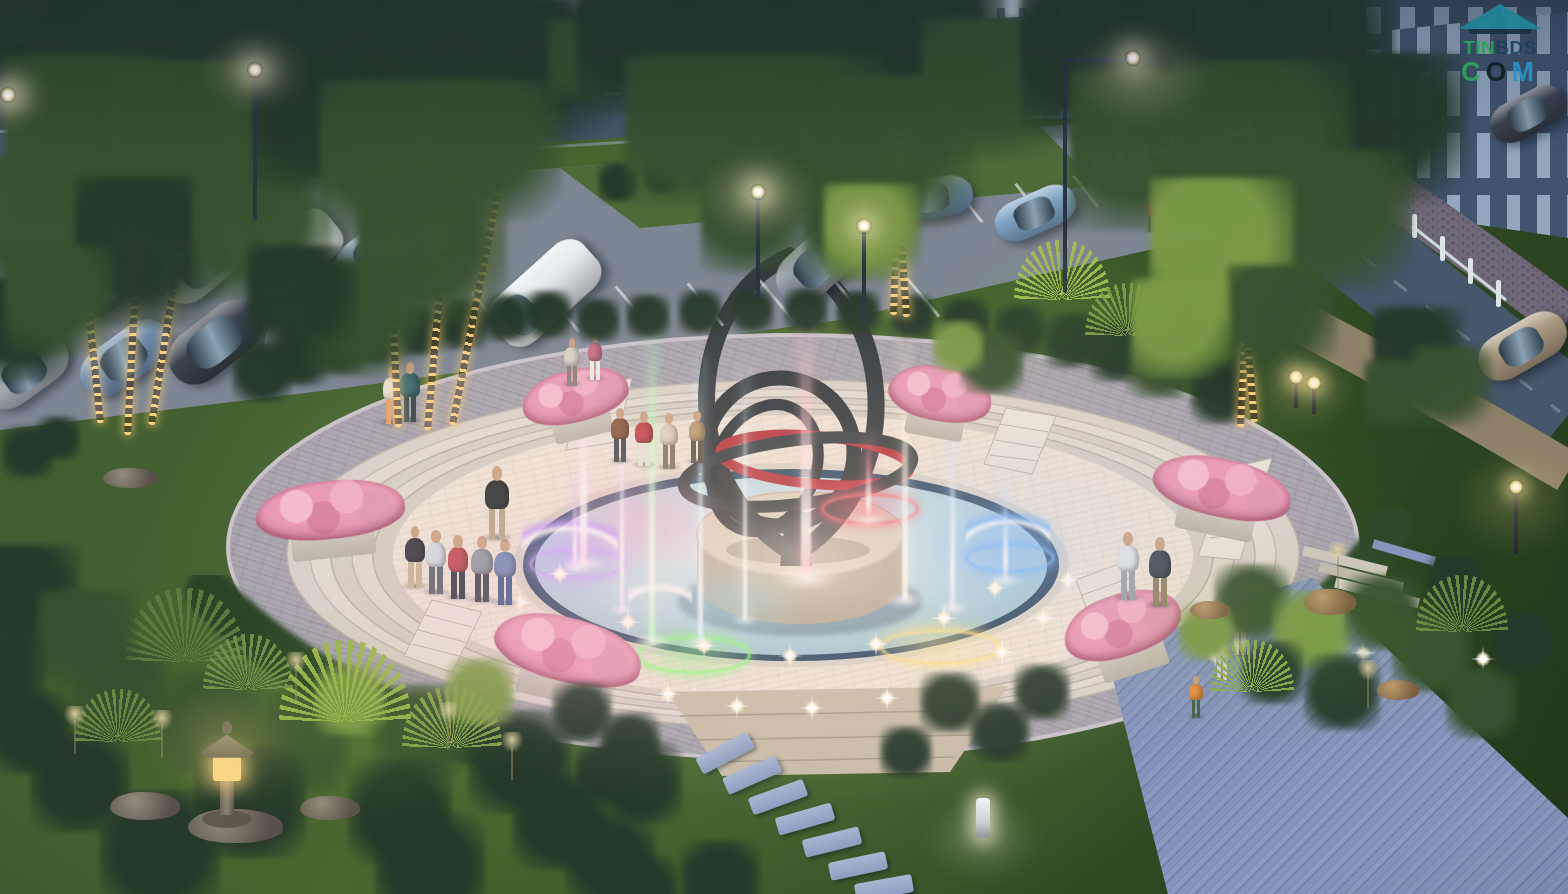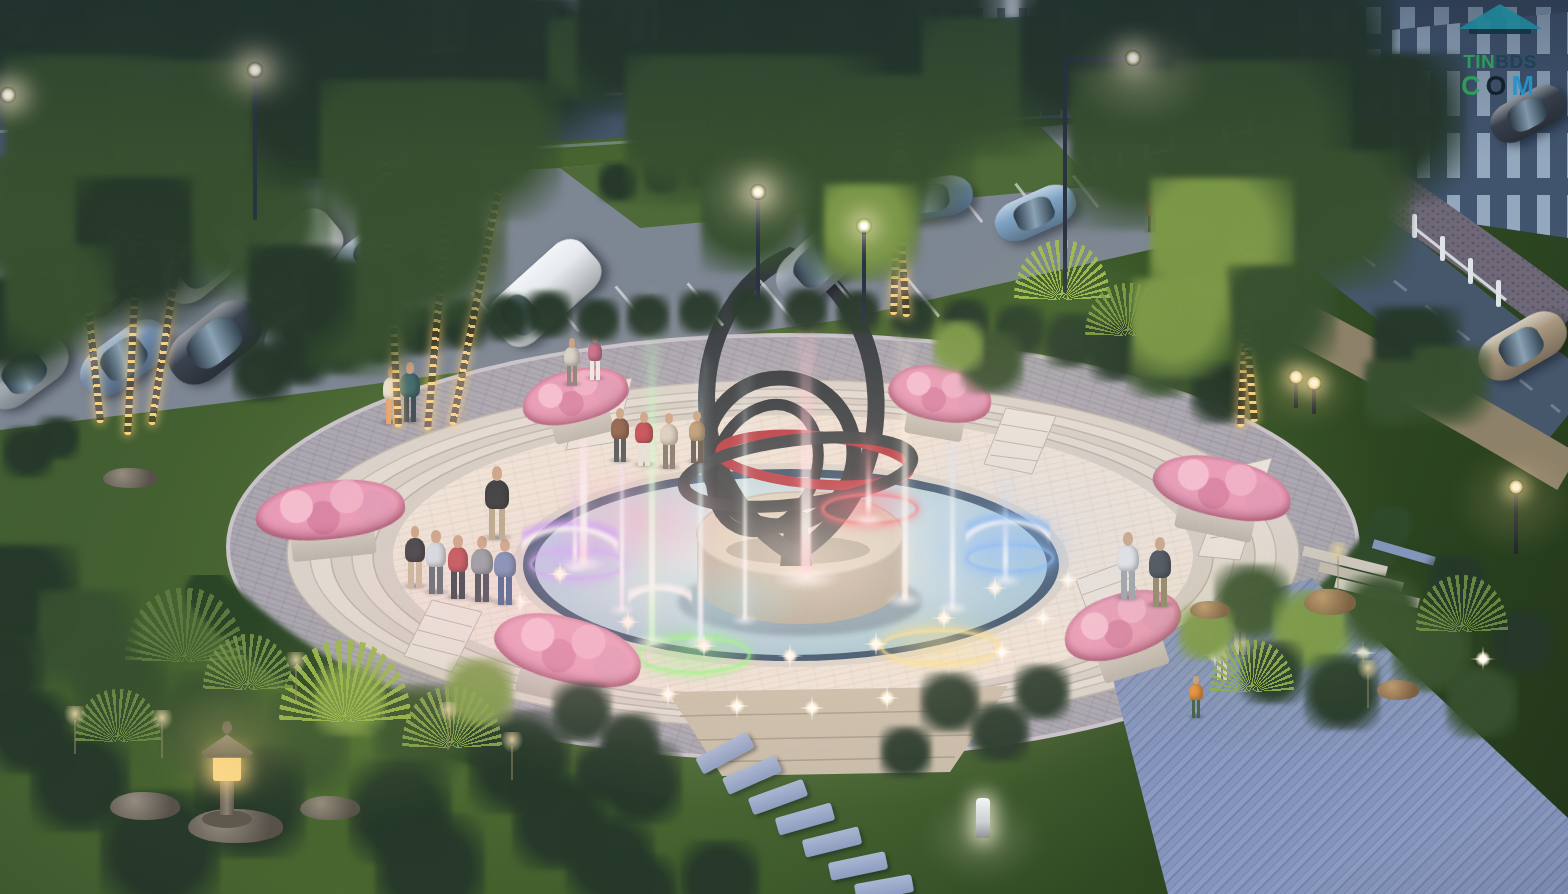--- a/index.html
+++ b/index.html
@@ -14,21 +14,21 @@
   .sparkle{width:18px;height:18px;background:radial-gradient(circle,#fff 0 18%,rgba(255,242,214,.95) 32%,rgba(255,230,180,0) 62%);}
   .sparkle::before,.sparkle::after{content:"";position:absolute;background:linear-gradient(rgba(255,255,255,0),#fff,rgba(255,255,255,0));}
   .sparkle::before{left:50%;top:-4px;width:2px;height:26px;transform:translateX(-50%);}
   .sparkle::after{top:50%;left:-4px;height:2px;width:26px;transform:translateY(-50%);background:linear-gradient(90deg,rgba(255,255,255,0),#fff,rgba(255,255,255,0));}
   #vignette{position:absolute;left:0;top:0;width:100%;height:100%;pointer-events:none;
     background:radial-gradient(120% 105% at 50% 48%, rgba(0,0,0,0) 55%, rgba(8,16,30,.42) 100%),
                linear-gradient(180deg, rgba(22,34,54,.28) 0%, rgba(22,34,54,0) 18%);}
   #watermark{position:absolute;left:1448px;top:4px;width:104px;text-align:center;opacity:.93;line-height:1;}
   #watermark .roof{width:0;height:0;margin:0 auto;border-left:42px solid transparent;border-right:42px solid transparent;border-bottom:25px solid #1f8496;}
   #watermark .eave{width:62px;height:5px;margin:0 auto;background:#14333f;}
-  #watermark .l1{margin-top:18px;font-size:19px;font-weight:800;letter-spacing:.5px;}
+  #watermark .l1{margin-top:4px;font-size:19px;font-weight:800;letter-spacing:.5px;}
   #watermark .l2{margin-top:2px;font-size:27px;font-weight:800;letter-spacing:5px;}
 </style>
 </head>
 <body>
 
 <div id="stage">
 
 <svg id="ground" width="1568" height="894" viewBox="0 0 1568 894">
   <defs>
     <radialGradient id="waterGrad" cx="45%" cy="40%" r="75%">

